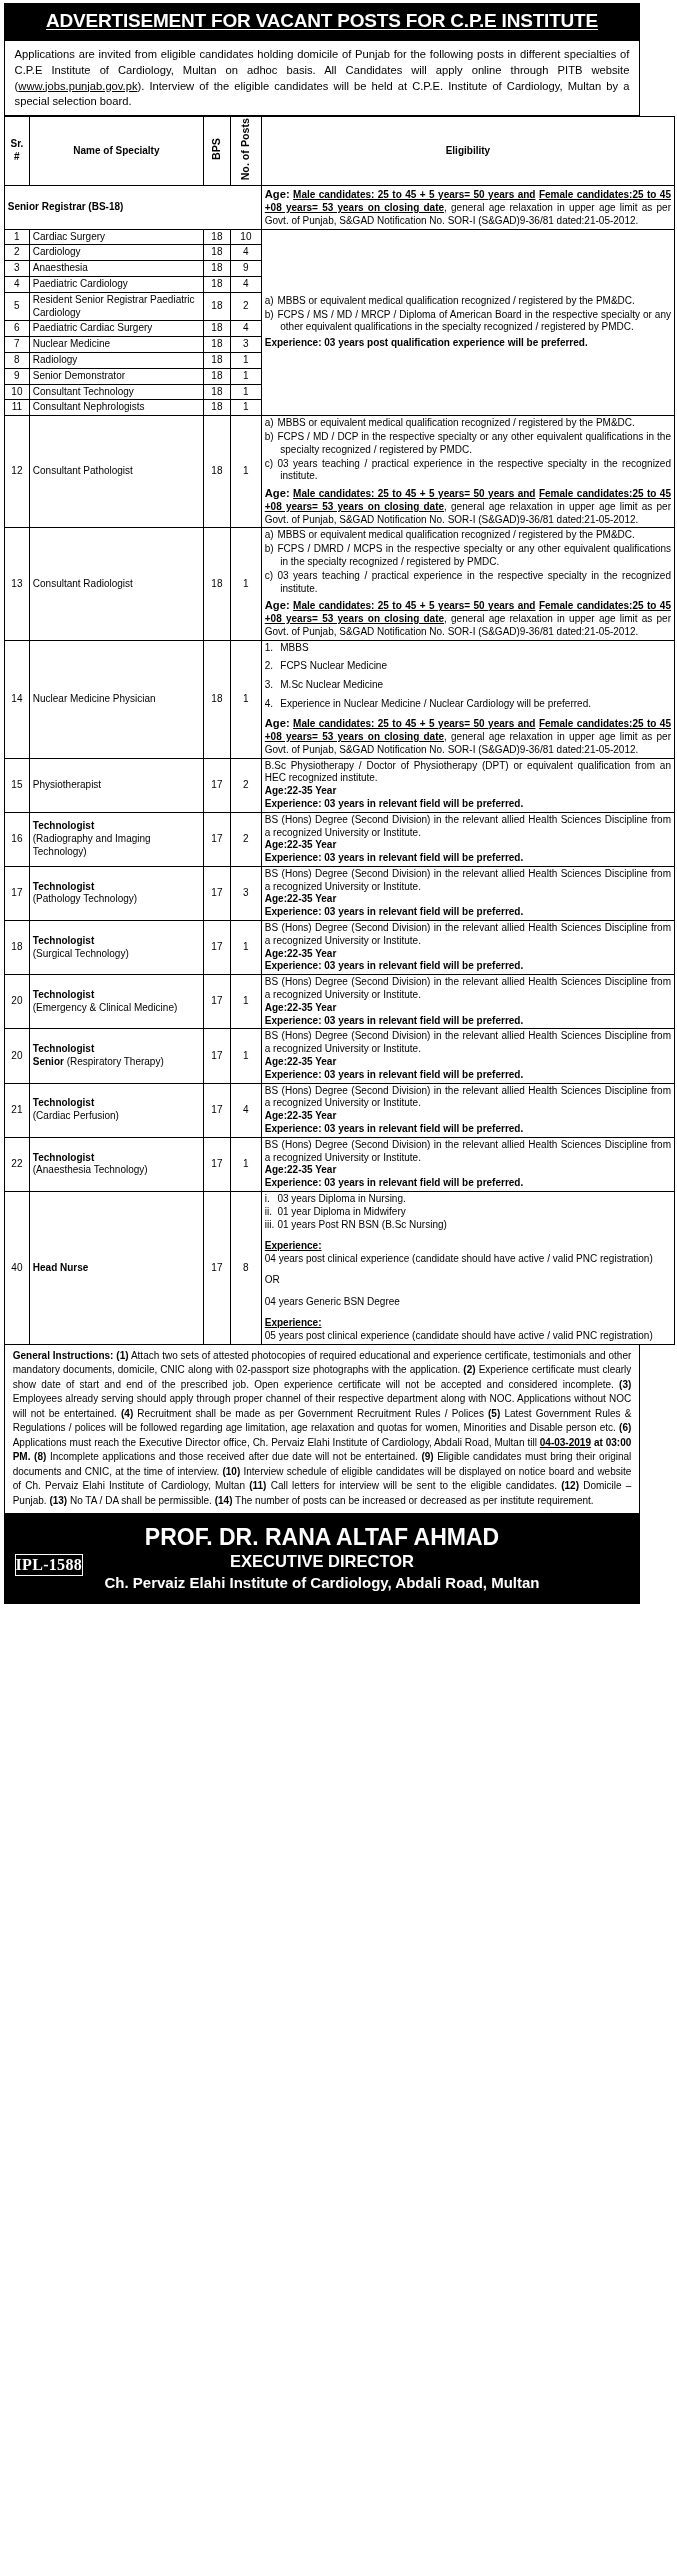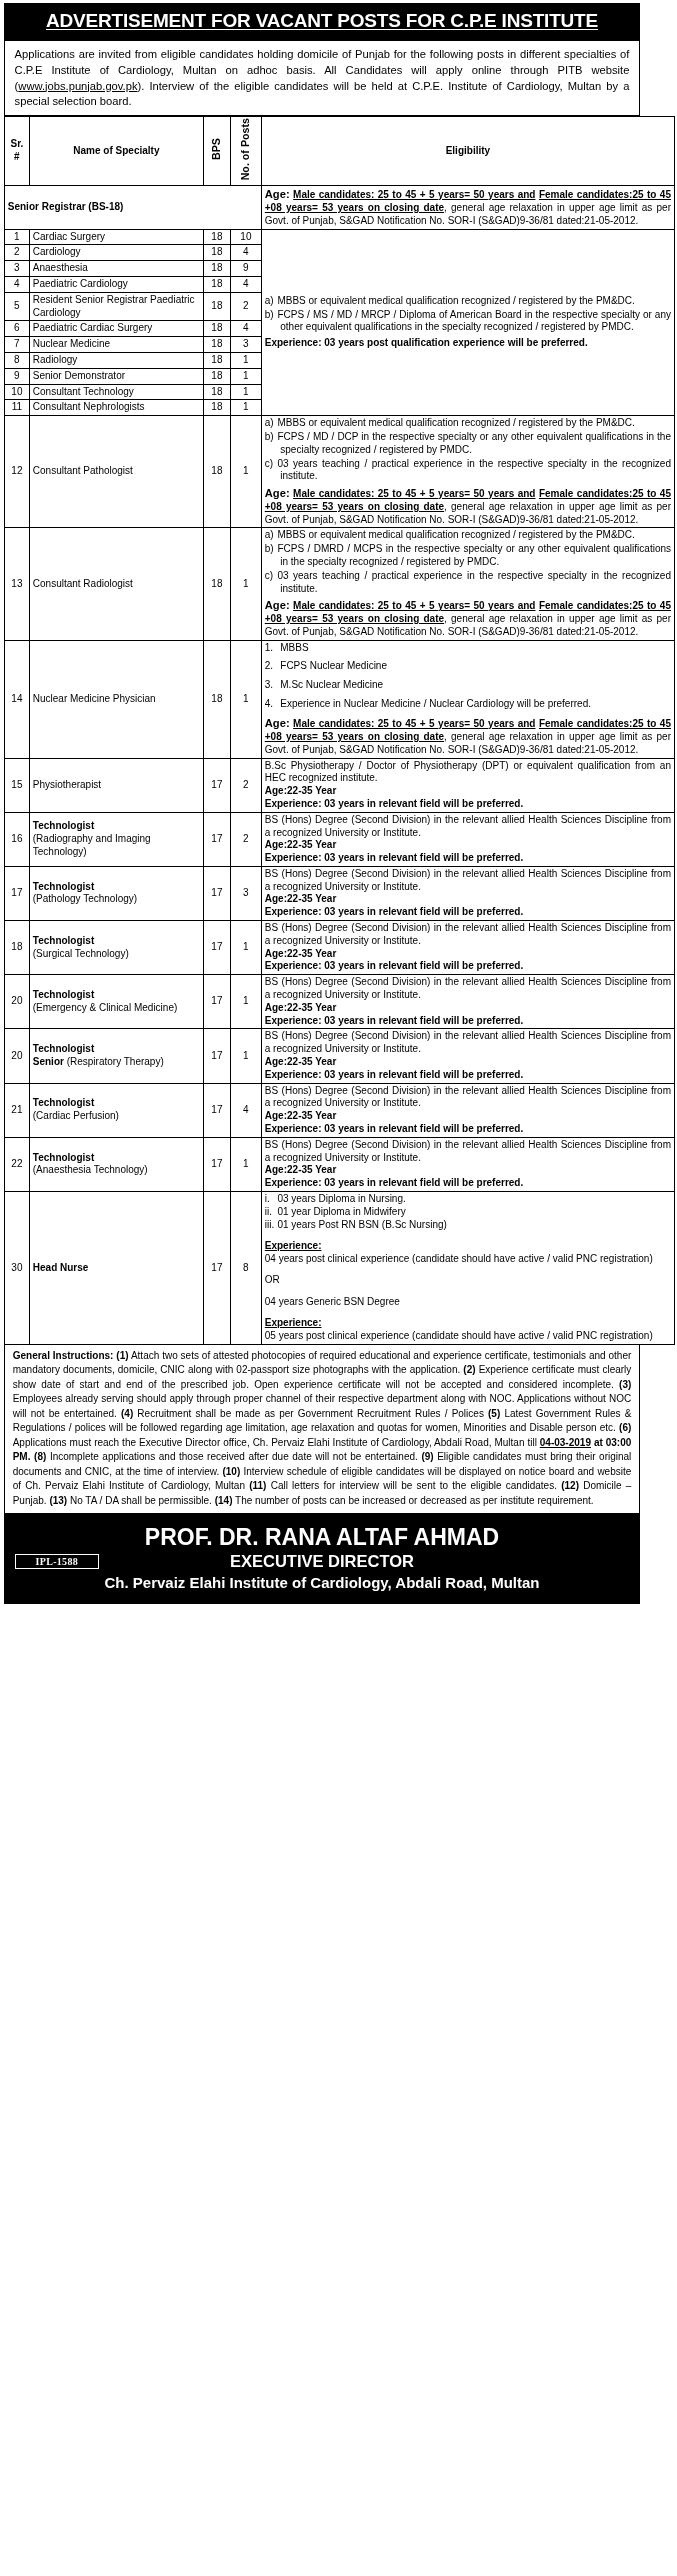--- a/index.html
+++ b/index.html
@@ -115,21 +115,21 @@
     padding:7.8px 0 9.7px 0;text-align:center;
     border:1px solid #000;
   }
   .footer .nm{font-size:23px;font-weight:bold;line-height:1.22;display:block;}
   .footer .ttl{font-size:16.5px;font-weight:bold;line-height:1.25;display:block;}
   .footer .addr{font-size:15px;font-weight:bold;line-height:1.3;display:block;margin-top:1.9px;}
   .ipl{
     position:absolute;left:9.7px;top:39px;
     border:1.9px solid #fff;background:#000;color:#fff;
     font-family:"Liberation Serif", serif;
-    font-size:10px;font-weight:bold;padding:1px 20px;
+    font-size:16px;font-weight:bold;padding:1px 0;
     letter-spacing:0.3px;
   }
 </style>
 </head>
 <body>
 
 <div class="page">
 
   <div class="banner">
     <span class="ln">ADVERTISEMENT FOR VACANT POSTS FOR C.P.E INSTITUTE</span>
@@ -395,21 +395,21 @@
         <td class="bps">17</td>
         <td class="posts">1</td>
         <td class="elig mid">
           <div>BS (Hons) Degree (Second Division) in the relevant allied Health Sciences Discipline from a recognized University or Institute.</div>
           <div class="bline">Age:22-35 Year</div>
           <div class="bline">Experience: 03 years in relevant field will be preferred.</div>
         </td>
       </tr>
 
       <tr>
-        <td class="sr">30</td>
+        <td class="sr">40</td>
         <td class="name b">Head Nurse</td>
         <td class="bps">17</td>
         <td class="posts">8</td>
         <td class="elig">
           <ul class="rlist">
             <li><span class="mk">i.</span><span>03 years Diploma in Nursing.</span></li>
             <li><span class="mk">ii.</span><span>01 year Diploma in Midwifery</span></li>
             <li><span class="mk">iii.</span><span>01 years Post RN BSN (B.Sc Nursing)</span></li>
           </ul>
           <div class="blk" style="margin-top:8.7px;">

